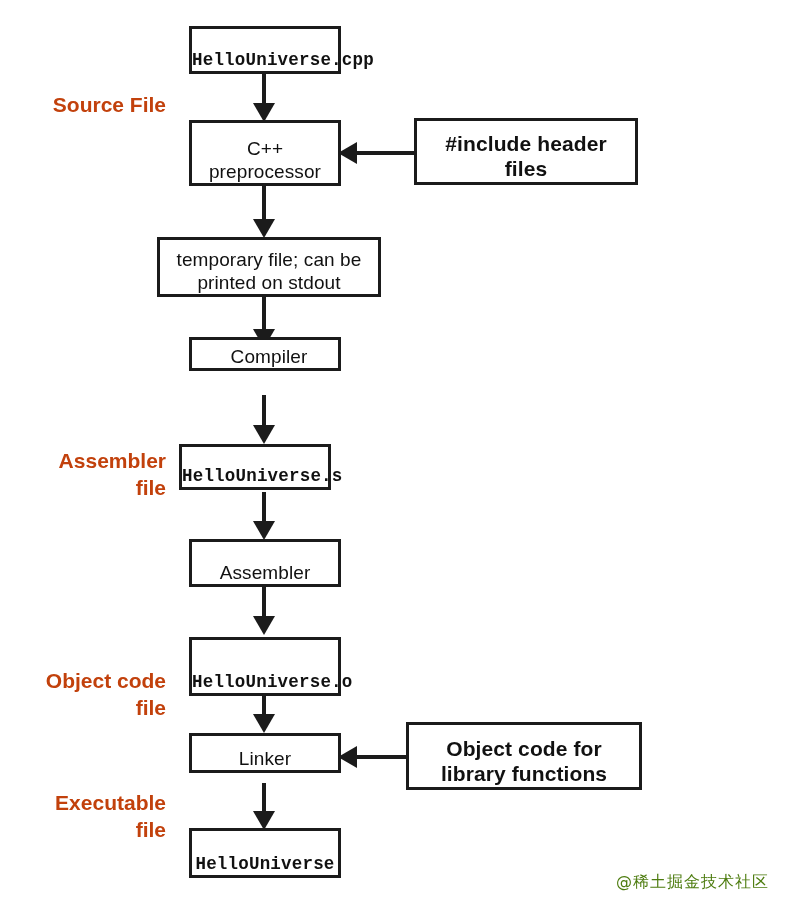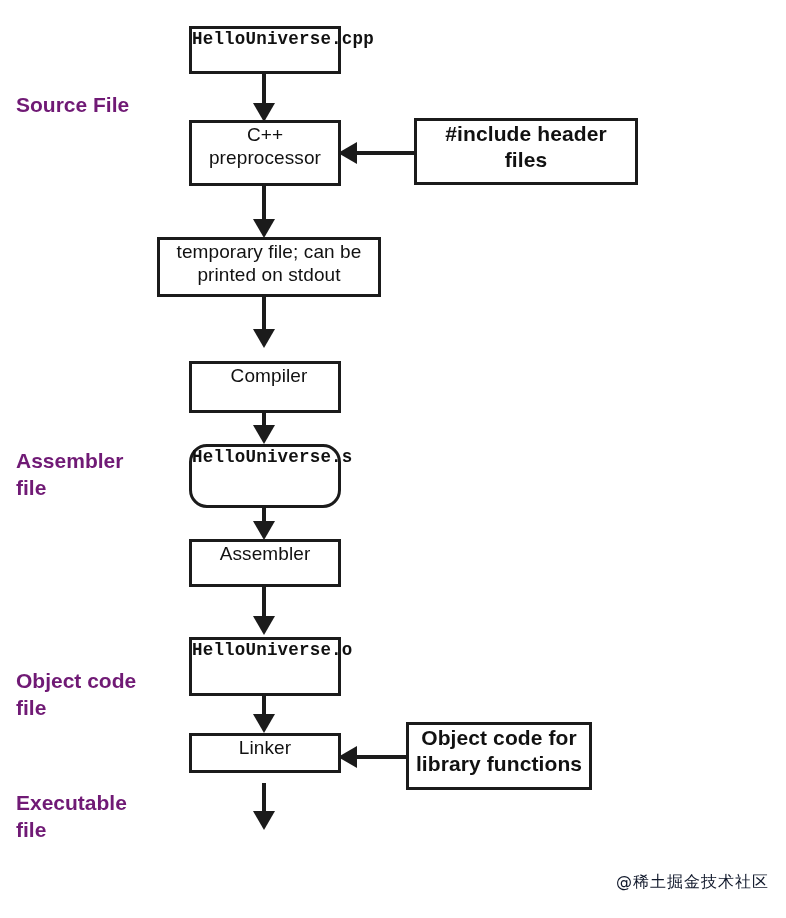--- a/index.html
+++ b/index.html
@@ -20,21 +20,21 @@
     overflow: hidden;
   }
 
   
   .node {
     position: absolute;
     box-sizing: border-box;
     background: #ffffff;
     border: 3px solid #1b1b1b;
     display: flex;
-    align-items: flex-start;
+    align-items: flex-end;
     justify-content: center;
     text-align: center;
     line-height: 1.22;
     z-index: 3;
   }
   .node .txt {
     display: block;
     width: 100%;
     white-space: pre-line;
   }
@@ -60,22 +60,22 @@
     font-size: 17.5px;
     letter-spacing: 0.2px;
   }
 
   
   .stage-label {
     position: absolute;
     font-family: "Liberation Sans", sans-serif;
     font-weight: 700;
     font-size: 21px;
-    color: #701a75;
-    text-align: left;
+    color: #c2410c;
+    text-align: right;
     line-height: 1.28;
     white-space: pre-line;
     z-index: 3;
   }
 
   
   .vline {
     position: absolute;
     width: 4px;
     background: #1b1b1b;
@@ -104,21 +104,21 @@
     border-bottom: 11px solid transparent;
     border-right: 19px solid #1b1b1b;
     z-index: 2;
   }
 
   
   .watermark {
     position: absolute;
     font-family: "DejaVu Sans", sans-serif;
     font-size: 16px;
-    color: #0f172a;
+    color: #4d7c0f;
     letter-spacing: 1px;
     white-space: nowrap;
     z-index: 4;
   }
 </style>
 </head>
 <body>
 
 <div id="canvas">
 
@@ -175,41 +175,44 @@
   <div class="node sans-bold" style="left:414px; top:118px; width:224px; height:67px;">
     <span class="txt">#include header
 files</span>
   </div>
 
   <div class="node sans" style="left:157px; top:237px; width:224px; height:60px;">
     <span class="txt">temporary file; can be
 printed on stdout</span>
   </div>
 
-  <div class="node sans" style="left:189px; top:361px; width:152px; height:52px;padding-left:8px;">
+  <div class="node sans" style="left:189px; top:337px; width:152px; height:34px;padding-left:8px;">
     <span class="txt">Compiler</span>
   </div>
 
-  <div class="node mono" style="left:189px; top:444px; width:152px; height:64px;border-radius:18px;">
+  <div class="node mono" style="left:179px; top:444px; width:152px; height:46px;">
     <span class="txt">HelloUniverse.s</span>
   </div>
 
   <div class="node sans" style="left:189px; top:539px; width:152px; height:48px;">
     <span class="txt">Assembler</span>
   </div>
 
   <div class="node mono" style="left:189px; top:637px; width:152px; height:59px;">
     <span class="txt">HelloUniverse.o</span>
   </div>
 
   <div class="node sans" style="left:189px; top:733px; width:152px; height:40px;">
     <span class="txt">Linker</span>
   </div>
 
-  <div class="node sans-bold" style="left:406px; top:722px; width:186px; height:68px;">
+  <div class="node sans-bold" style="left:406px; top:722px; width:236px; height:68px;">
     <span class="txt">Object code for
 library functions</span>
   </div>
 
+  <div class="node mono" style="left:189px; top:828px; width:152px; height:50px;">
+    <span class="txt">HelloUniverse</span>
+  </div>
 
   <div class="watermark" style="left:616px; top:872px;">@稀土掘金技术社区</div>
 
 </div>
 
 </body></html>

